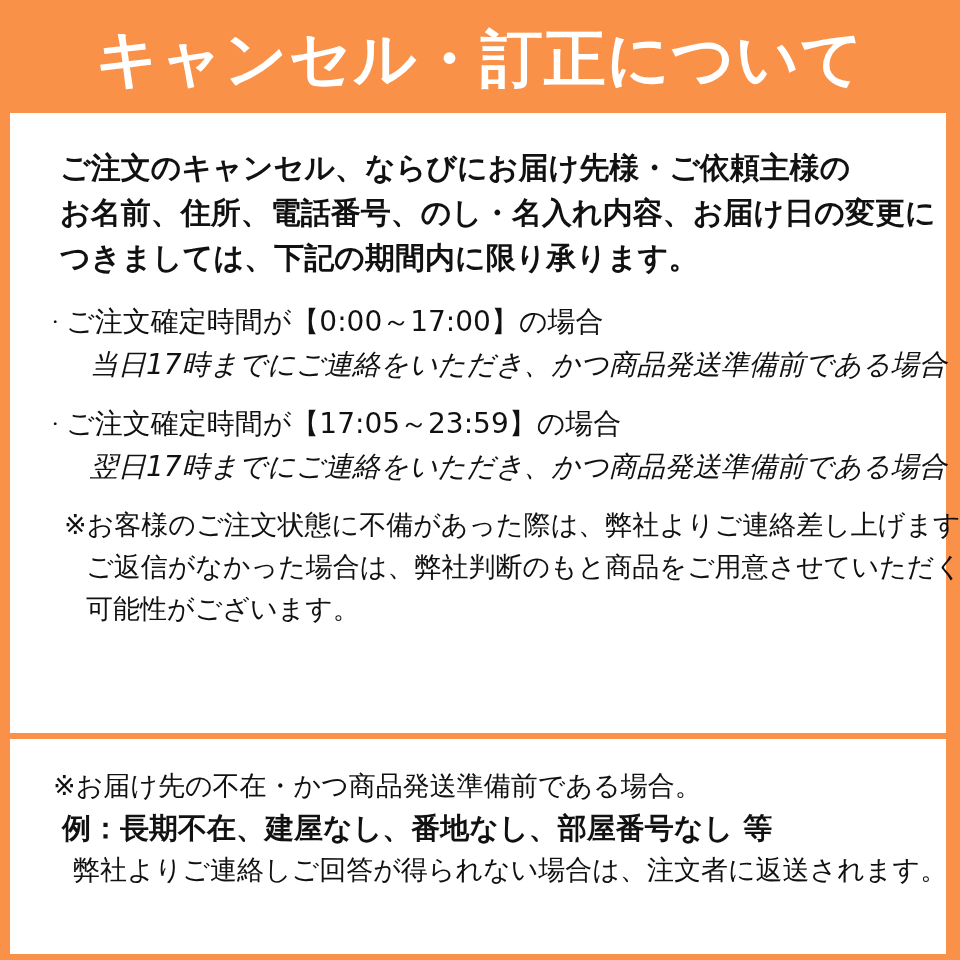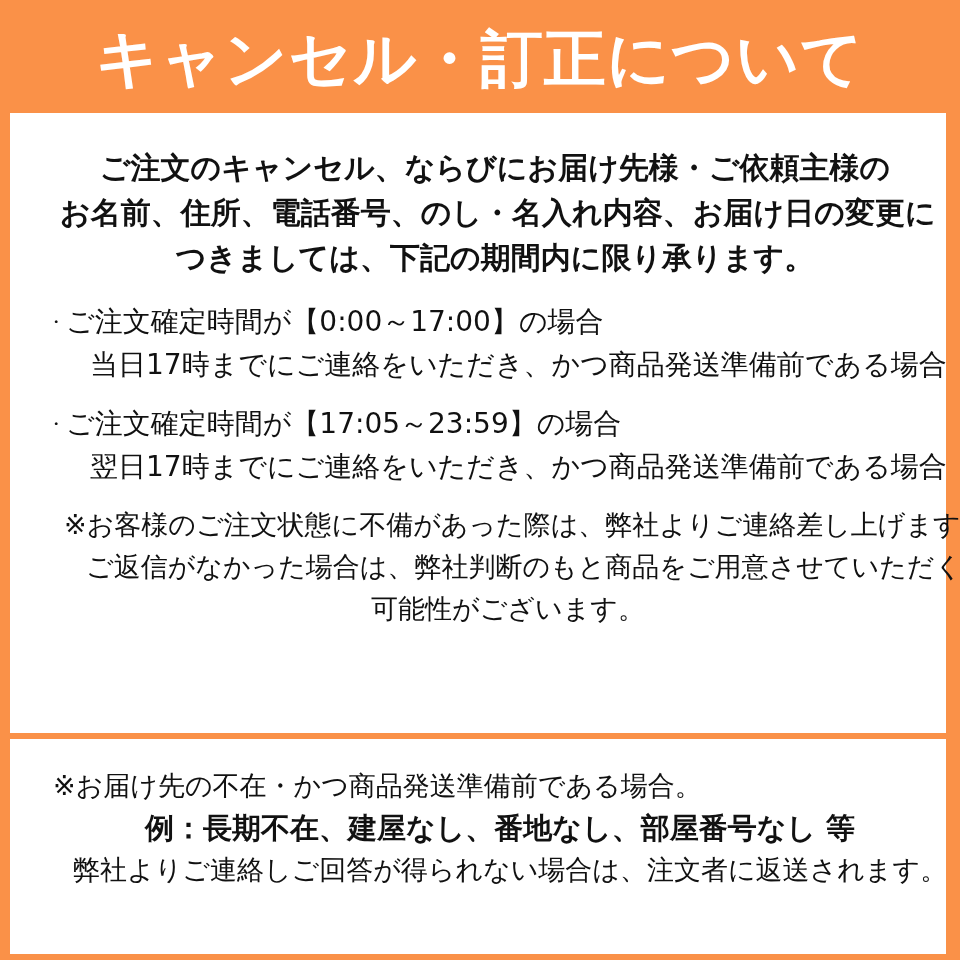--- a/index.html
+++ b/index.html
@@ -37,21 +37,20 @@
     color: #ffffff;
     white-space: nowrap;
   }
   
   .box {
     position: absolute;
     left: 10px;
     width: 936px;
     background: #ffffff;
     box-sizing: border-box;
-    text-align: center;
   }
   .box-top {
     top: 113px;
     height: 620px;
     padding: 32px 16px 0 36px;
   }
   .box-bottom {
     top: 739px;
     height: 215px;
     padding: 26px 16px 0 36px;
@@ -87,20 +86,21 @@
     display: flex;
     align-items: flex-start;
   }
   .bullet .marker {
     flex: 0 0 20px;
     font-size: 18px;
     line-height: 43px;
   }
   .bullet .detail {
     margin-left: 44px;
+    font-style: italic;
   }
   .warning {
     margin-top: 14px;
   }
   .note {
     margin: 16px 0 0 18px;
     font-size: 27px;
     line-height: 42px;
     white-space: nowrap;
   }
@@ -116,21 +116,21 @@
     margin-left: 7px;
     font-size: 27px;
     line-height: 42px;
     white-space: nowrap;
   }
   .delivery-note .marker {
     flex: 0 0 22px;
     line-height: 42px;
   }
   .delivery-example {
-    margin-left: 24px;
+    margin-left: 16px;
     font-size: 29px;
     line-height: 42px;
     font-weight: bold;
     white-space: nowrap;
   }
   .delivery-detail {
     margin-left: 27px;
     font-size: 27px;
     line-height: 42px;
     white-space: nowrap;

